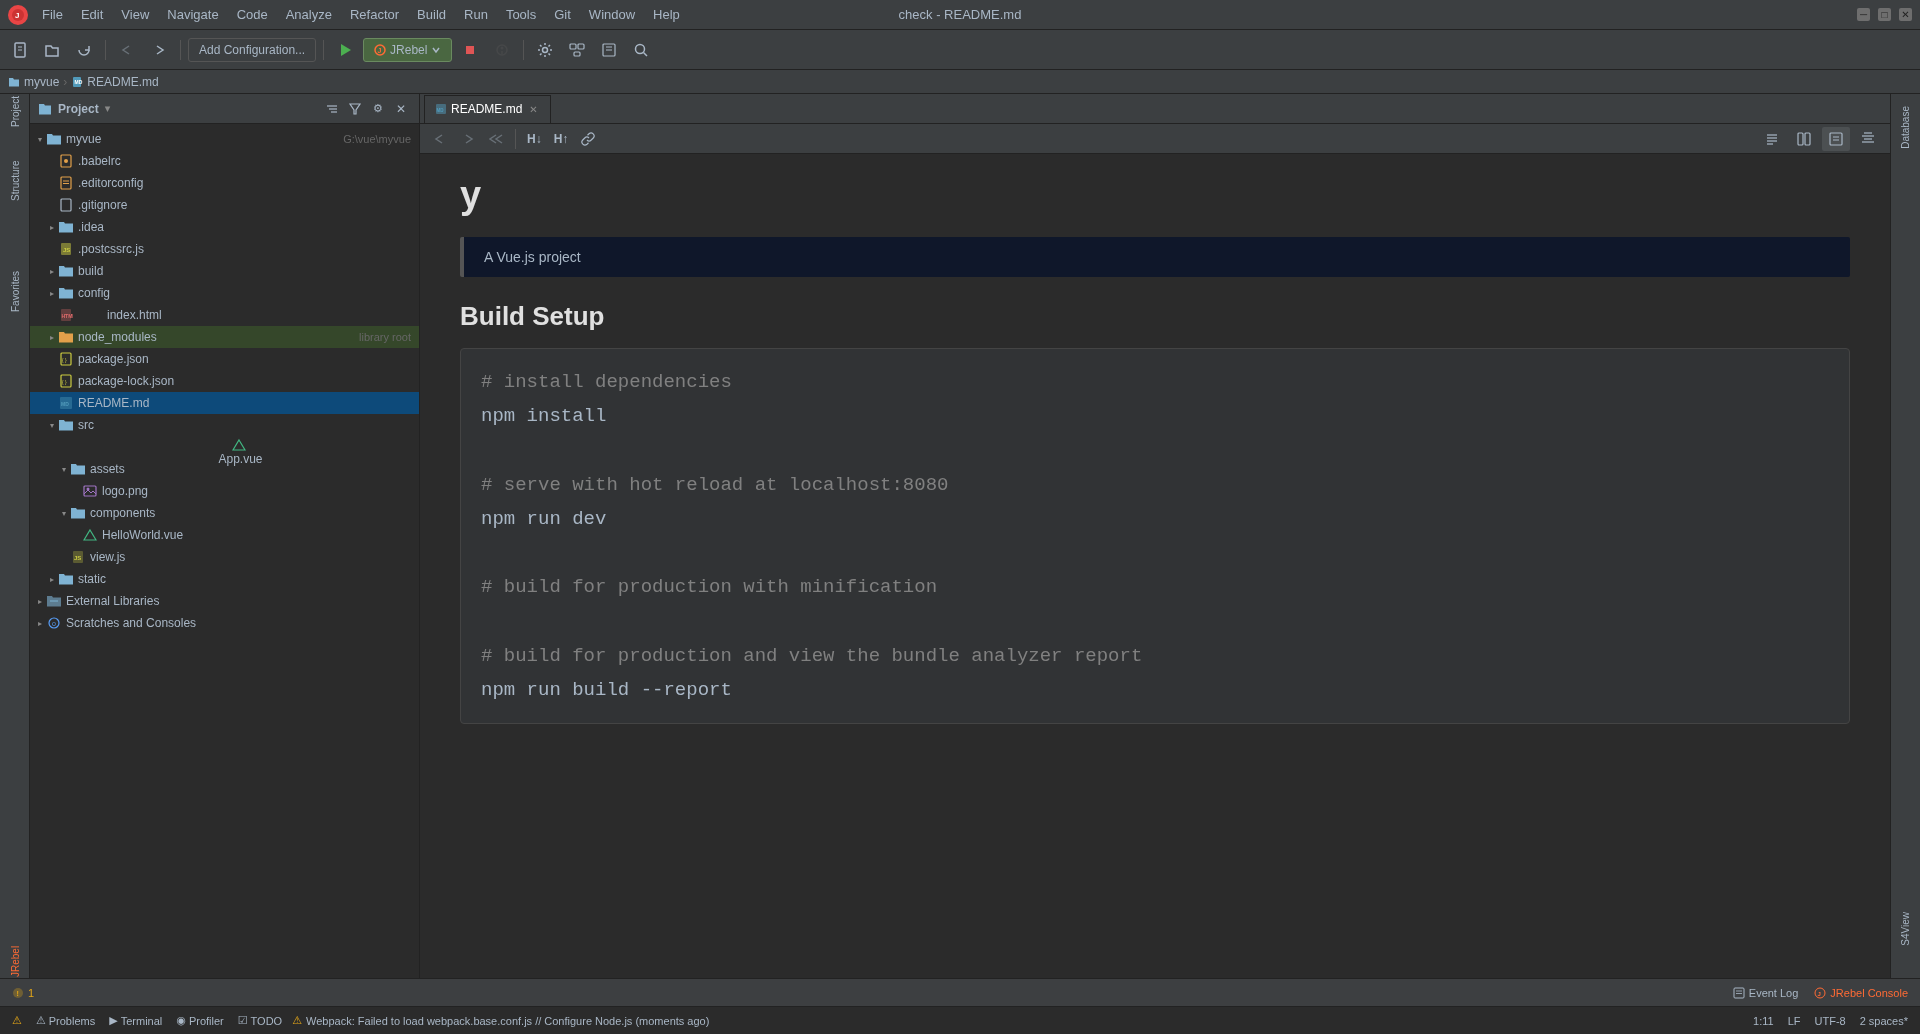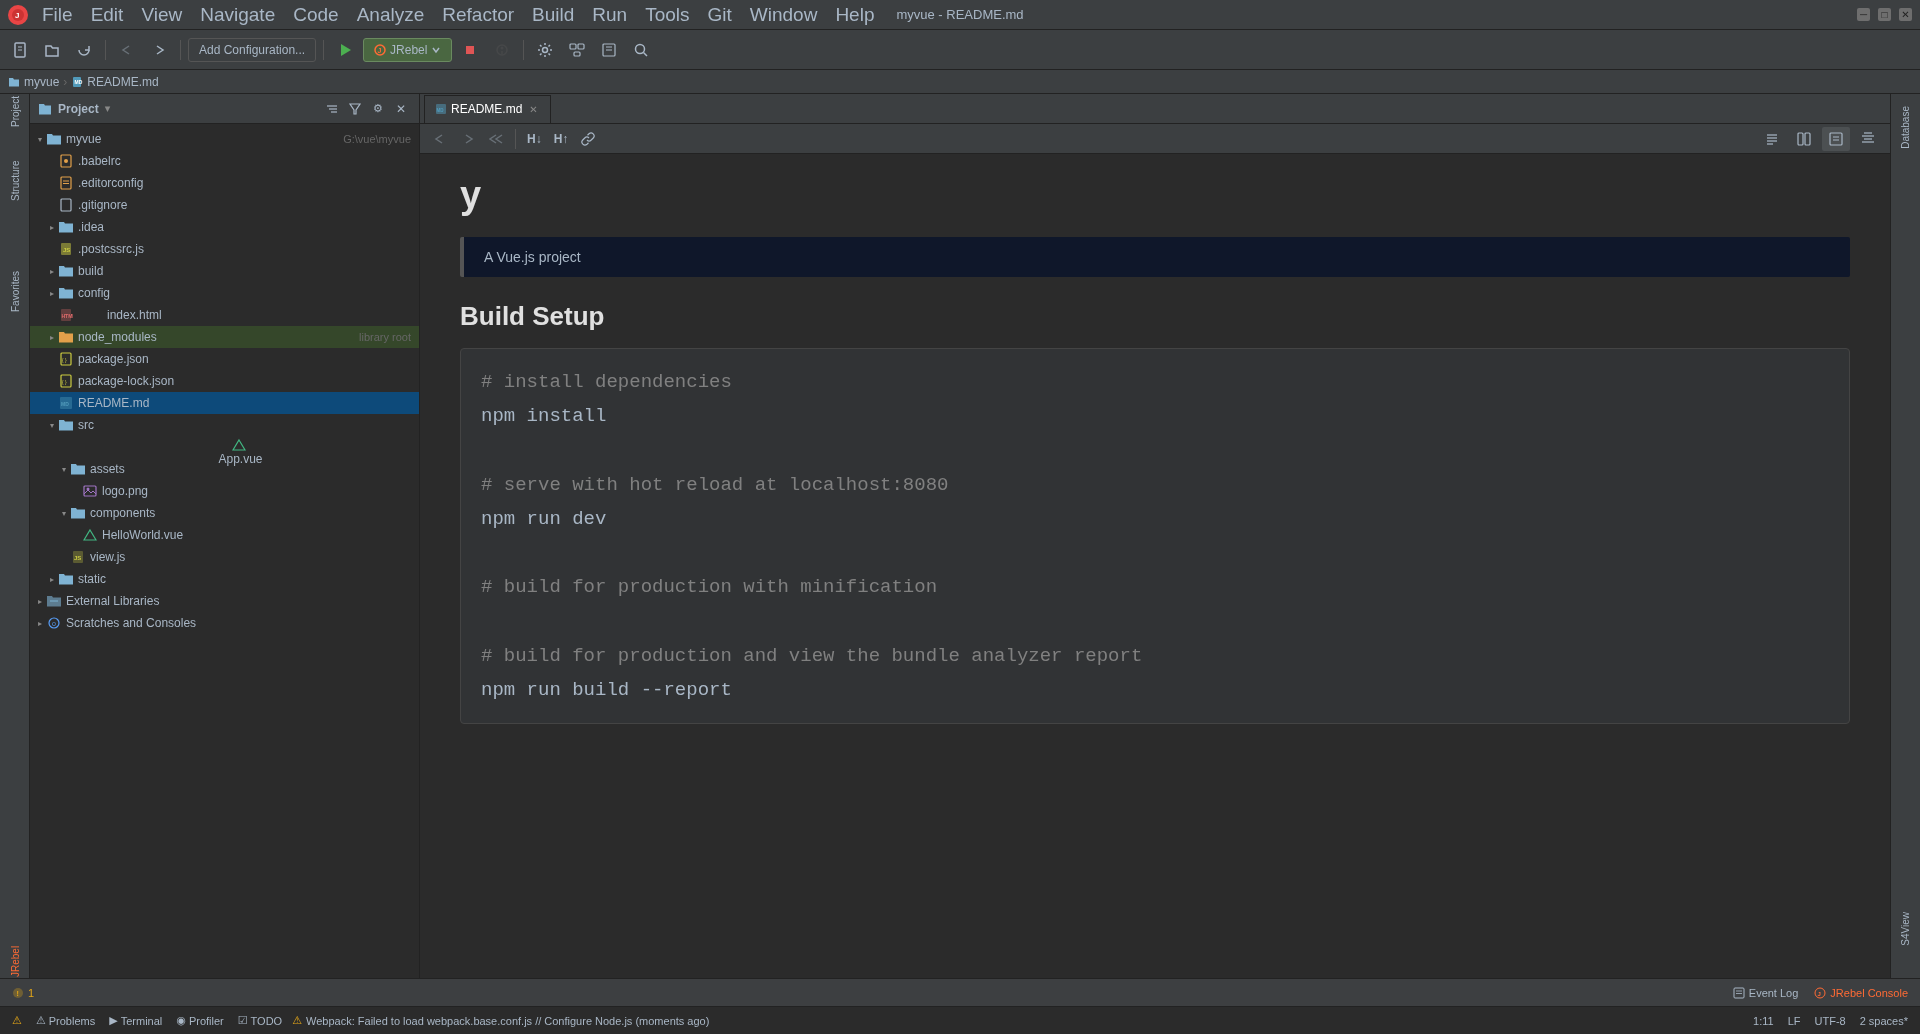--- a/index.html
+++ b/index.html
@@ -31,21 +31,21 @@
       font-size: 10px; color: white; font-weight: bold;
     }
     .title-bar-menus {
       display: flex; gap: 2px; flex: 1;
     }
     .menu-item {
       padding: 2px 8px;
       color: #a9b7c6;
       cursor: pointer;
       border-radius: 3px;
-      font-size: 19px;
+      font-size: 13px;
     }
     .title-text {
       color: #a9b7c6;
       font-size: 13px;
       position: absolute;
       left: 50%;
       transform: translateX(-50%);
     }
     .title-bar-controls {
       display: flex; gap: 8px; margin-left: auto;
@@ -419,21 +419,21 @@
     <span class="menu-item">Code</span>
     <span class="menu-item">Analyze</span>
     <span class="menu-item">Refactor</span>
     <span class="menu-item">Build</span>
     <span class="menu-item">Run</span>
     <span class="menu-item">Tools</span>
     <span class="menu-item">Git</span>
     <span class="menu-item">Window</span>
     <span class="menu-item">Help</span>
   </div>
-  <span class="title-text">myvue - README.md</span>
+  <span class="title-text">check - README.md</span>
   <div class="title-bar-controls">
     <button class="title-control">─</button>
     <button class="title-control">□</button>
     <button class="title-control">✕</button>
   </div>
 </div>
 
 <div class="toolbar">
   <button class="toolbar-btn" title="New">
     <svg width="16" height="16" viewBox="0 0 16 16">

